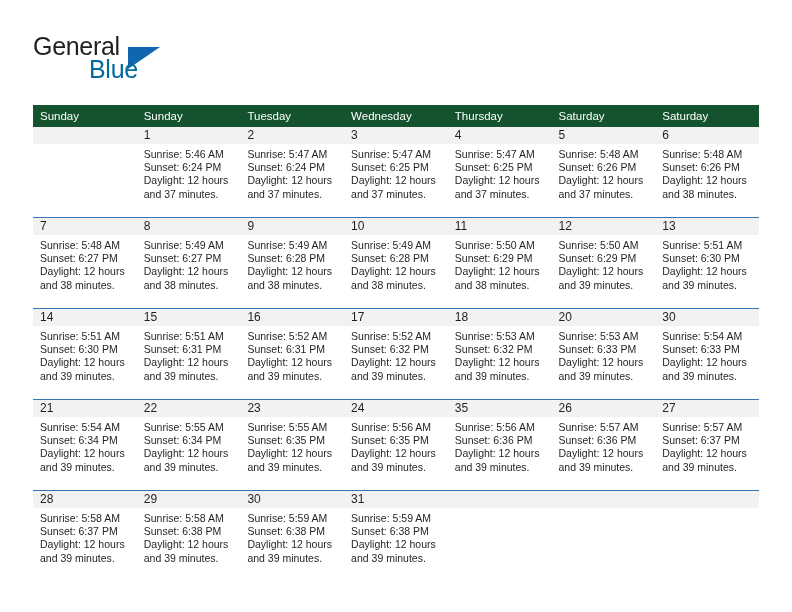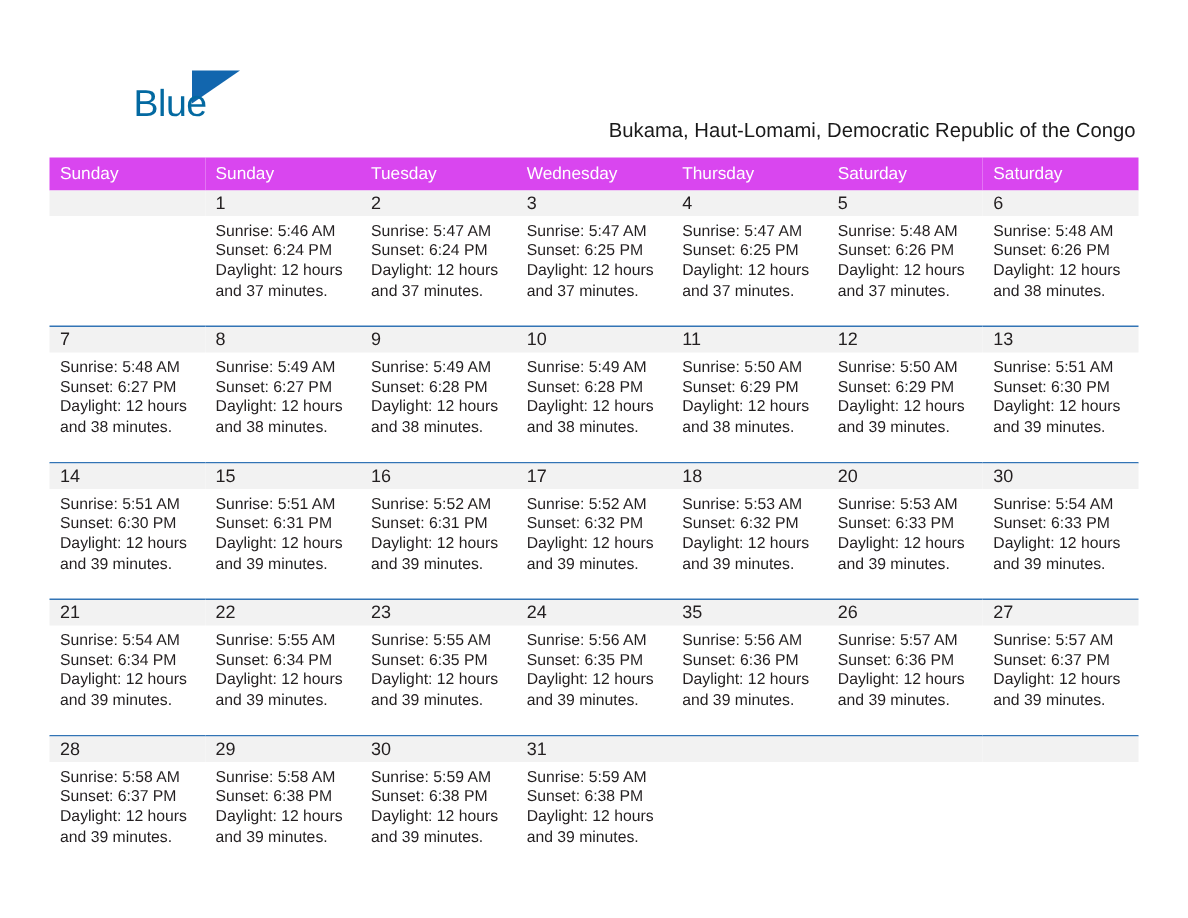--- a/index.html
+++ b/index.html
@@ -92,21 +92,21 @@
     width: 726px;
   }
   .cal-table {
     width: 726px;
     border-collapse: collapse;
     table-layout: fixed;
   }
   .cal-table col { width: 103.71px; }
 
   thead th {
-    background: #d946ef;
+    background: #14532d;
     color: #ffffff;
     font-size: 11.5px;
     font-weight: normal;
     text-align: left;
     padding: 5px 0 5px 7px;
     height: 11px;
     vertical-align: middle;
   }
 
   tbody tr.week-row td {
@@ -143,25 +143,25 @@
   .cell-body div { white-space: nowrap; }
 </style>
 </head>
 <body>
 
 <div class="page">
 
   <div class="header">
 
     <div class="brand">
+      <span class="brand-general">General</span>
       <span class="brand-triangle"></span>
       <span class="brand-blue">Blue</span>
     </div>
 
-    <div class="subtitle">Bukama, Haut-Lomami, Democratic Republic of the Congo</div>
   </div>
 
   <div class="calendar">
     <table class="cal-table">
       <colgroup>
         <col>
           <col>
           <col>
           <col>
           <col>

